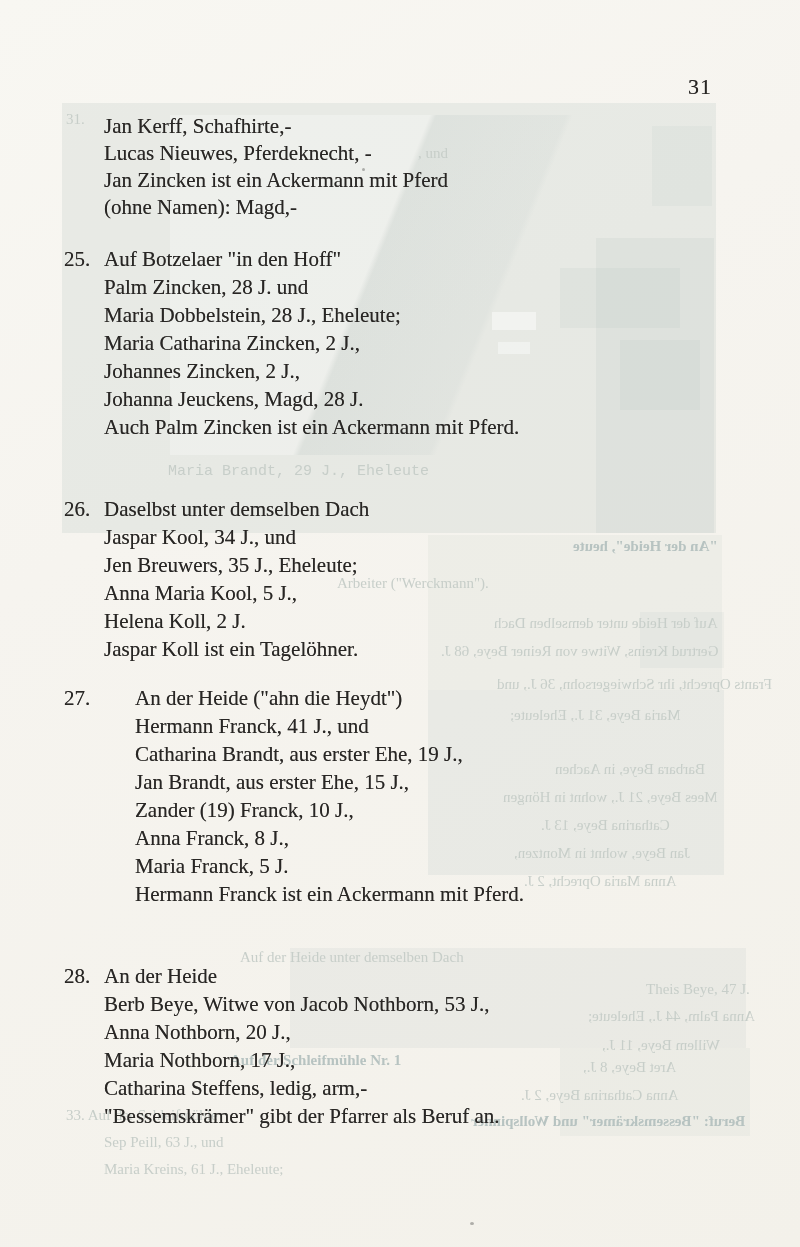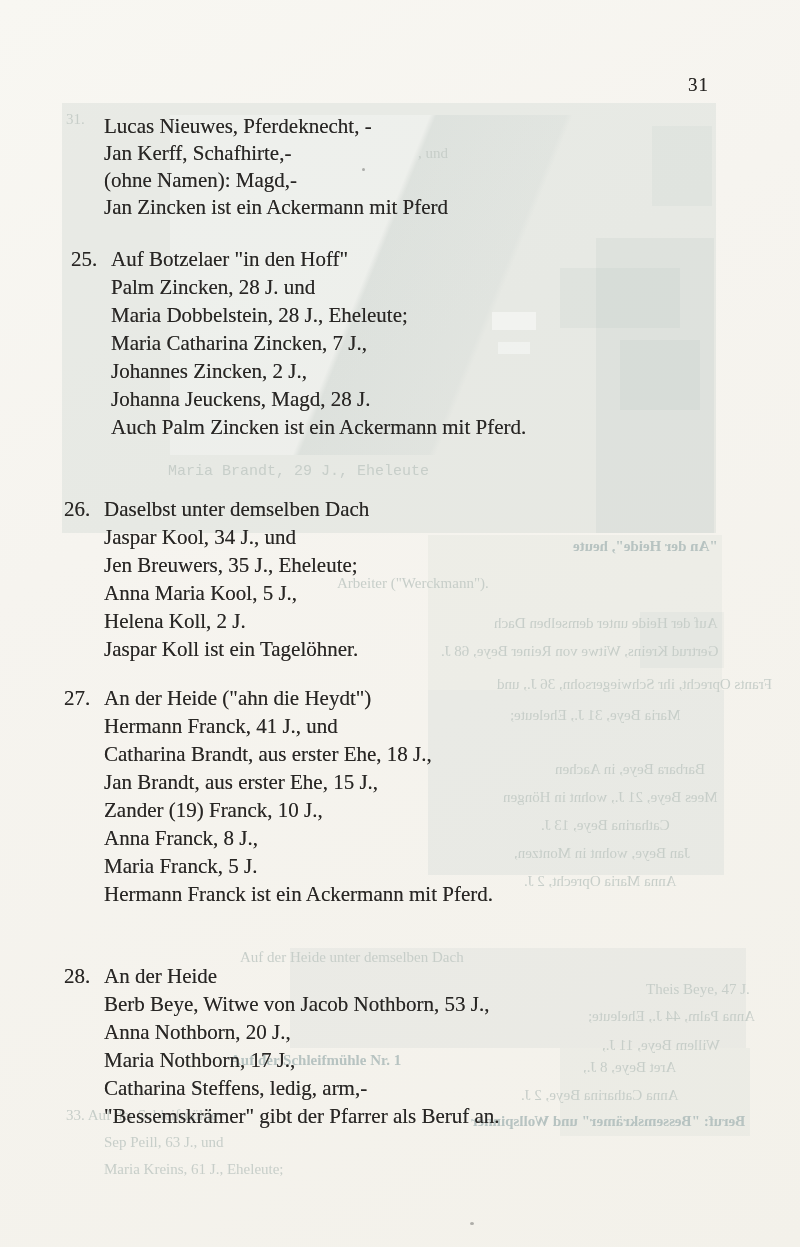--- a/index.html
+++ b/index.html
@@ -23,21 +23,21 @@
   .blob2{left:620px;top:340px;width:80px;height:70px;background:rgba(160,178,178,0.10);}
   .r3 {left:428px;top:535px;width:294px;height:155px;background:rgba(173,188,186,0.11);}
   .r3b{left:640px;top:612px;width:84px;height:56px;background:rgba(168,184,184,0.10);}
   .r4 {left:428px;top:690px;width:296px;height:185px;background:rgba(173,188,186,0.16);}
   .r5 {left:290px;top:948px;width:456px;height:100px;background:rgba(173,188,186,0.13);}
   .r6 {left:560px;top:1048px;width:190px;height:88px;background:rgba(173,188,186,0.11);}
   .speck{position:absolute;border-radius:50%;background:rgba(90,90,88,0.45);}
   .sp1{left:470px;top:1222px;width:4px;height:3px;}
   .sp2{left:362px;top:168px;width:3px;height:3px;}
   
-  .pagenum{position:absolute;left:688px;top:74px;font-size:19px;letter-spacing:1px;
+  .pagenum{position:absolute;left:688px;top:74px;font-size:22px;letter-spacing:1px;
            text-shadow:0 0 .6px rgba(40,38,36,.55);}
   .intro{position:absolute;left:104px;top:113px;line-height:27px;}
   .tline{font-size:21px;white-space:nowrap;text-shadow:0 0 .6px rgba(40,38,36,.55);}
   .entry{position:absolute;left:64px;display:flex;line-height:28px;}
   .enum{width:40px;font-size:21px;text-shadow:0 0 .6px rgba(40,38,36,.55);}
   
   .ghost{position:absolute;font-size:15px;white-space:nowrap;color:#c7cec9;
          filter:blur(.4px);line-height:1.2;}
   .ghost.gb{font-weight:bold;color:#b7c3c1;filter:blur(.3px);}
   .ghost.mir{transform:scaleX(-1);}
@@ -87,56 +87,56 @@
       <div class="ghost mir" style="right: 122px; top: 1086px;">Anna Catharina Beye, 2 J.</div>
       <div class="ghost mir gb" style="right: 55px; top: 1112px;">Beruf: "Bessemskrämer" und Wollspinner</div>
       <div class="ghost" style="left: 66px; top: 1106px;">33. Auf der Schleifmühle</div>
       <div class="ghost" style="left: 104px; top: 1133px;">Sep Peill, 63 J., und</div>
       <div class="ghost" style="left: 104px; top: 1160px;">Maria Kreins, 61 J., Eheleute;</div>
     </div>
 
   <div class="pagenum">31</div>
 
   <div class="intro">
+      <div class="tline">Jan Kerff, Schafhirte,-</div>
       <div class="tline">Lucas Nieuwes, Pferdeknecht, -</div>
-      <div class="tline">Jan Kerff, Schafhirte,-</div>
+      <div class="tline">Jan Zincken ist ein Ackermann mit Pferd</div>
       <div class="tline">(ohne Namen): Magd,-</div>
-      <div class="tline">Jan Zincken ist ein Ackermann mit Pferd</div>
     </div>
 
   <div>
-      <div class="entry" style="top: 245px; margin-left: 7px;">
+      <div class="entry" style="top: 245px;">
         <div class="enum">25.</div>
         <div>
           <div class="tline">Auf Botzelaer "in den Hoff"</div>
           <div class="tline">Palm Zincken, 28 J. und</div>
           <div class="tline">Maria Dobbelstein, 28 J., Eheleute;</div>
-          <div class="tline">Maria Catharina Zincken, 7 J.,</div>
+          <div class="tline">Maria Catharina Zincken, 2 J.,</div>
           <div class="tline">Johannes Zincken, 2 J.,</div>
           <div class="tline">Johanna Jeuckens, Magd, 28 J.</div>
           <div class="tline">Auch Palm Zincken ist ein Ackermann mit Pferd.</div>
         </div>
       </div>
       <div class="entry" style="top: 495px;">
         <div class="enum">26.</div>
         <div>
           <div class="tline">Daselbst unter demselben Dach</div>
           <div class="tline">Jaspar Kool, 34 J., und</div>
           <div class="tline">Jen Breuwers, 35 J., Eheleute;</div>
           <div class="tline">Anna Maria Kool, 5 J.,</div>
           <div class="tline">Helena Koll, 2 J.</div>
           <div class="tline">Jaspar Koll ist ein Tagelöhner.</div>
         </div>
       </div>
-      <div class="entry" style="top: 684px;">
+      <div class="entry" style="top: 684px; gap: 31px;">
         <div class="enum">27.</div>
         <div>
           <div class="tline">An der Heide ("ahn die Heydt")</div>
           <div class="tline">Hermann Franck, 41 J., und</div>
-          <div class="tline">Catharina Brandt, aus erster Ehe, 18 J.,</div>
+          <div class="tline">Catharina Brandt, aus erster Ehe, 19 J.,</div>
           <div class="tline">Jan Brandt, aus erster Ehe, 15 J.,</div>
           <div class="tline">Zander (19) Franck, 10 J.,</div>
           <div class="tline">Anna Franck, 8 J.,</div>
           <div class="tline">Maria Franck, 5 J.</div>
           <div class="tline">Hermann Franck ist ein Ackermann mit Pferd.</div>
         </div>
       </div>
       <div class="entry" style="top: 962px;">
         <div class="enum">28.</div>
         <div>

